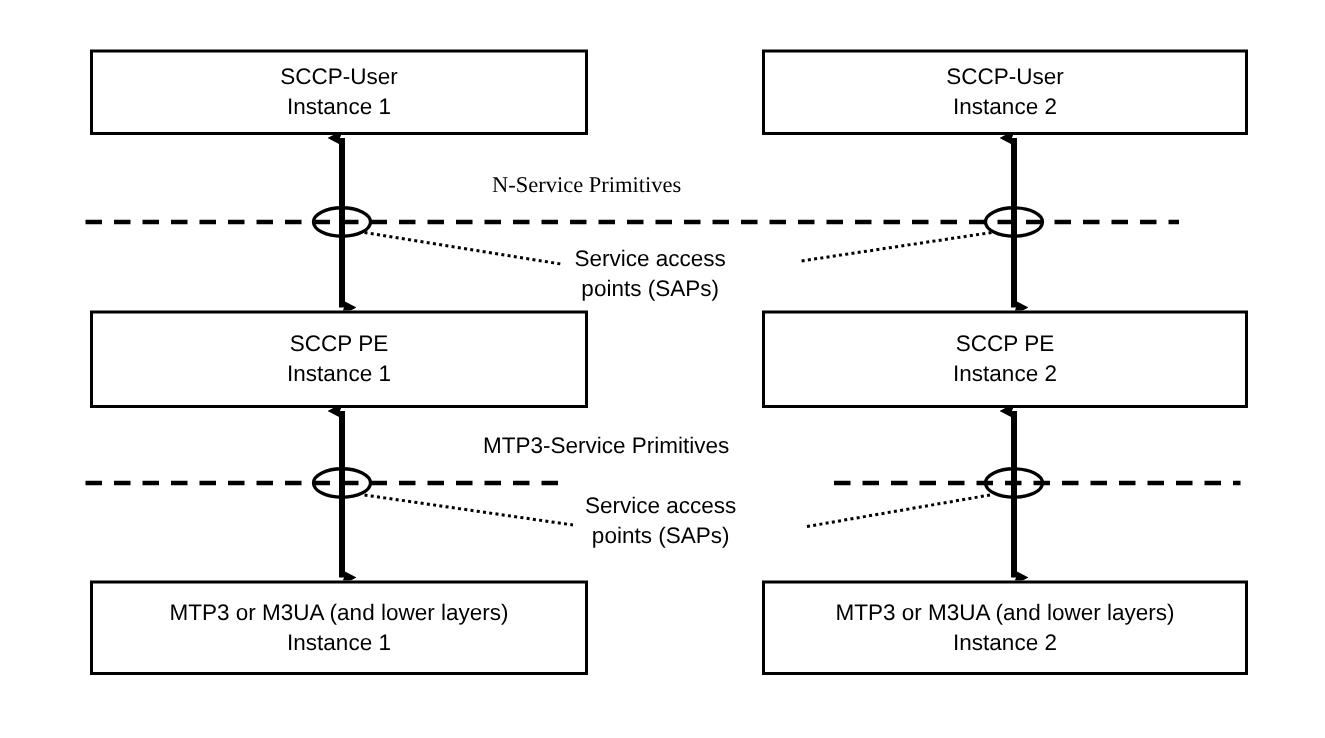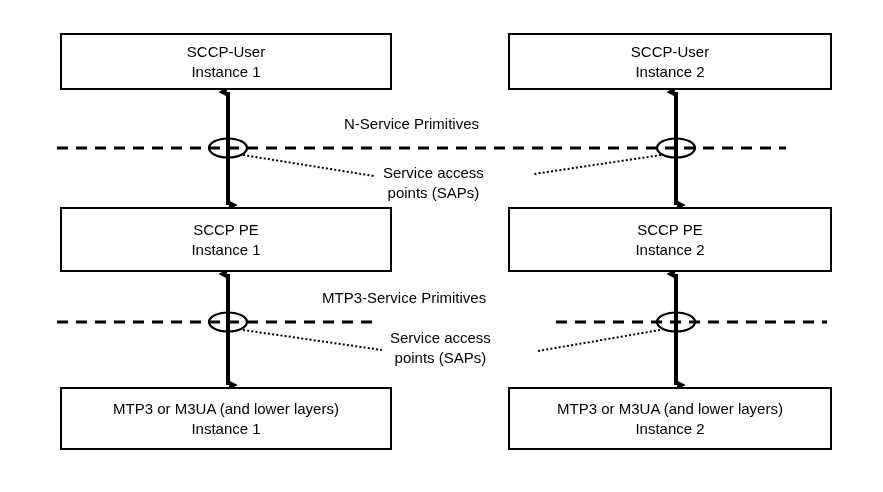--- a/index.html
+++ b/index.html
@@ -117,21 +117,21 @@
   <div class="box" style="left:60px; top:387px; width:332px; height:63px;">
     <span class="ln">MTP3 or M3UA (and lower layers)</span>
     <span class="ln">Instance 1</span>
   </div>
 
   <div class="box" style="left:508px; top:387px; width:324px; height:63px;">
     <span class="ln">MTP3 or M3UA (and lower layers)</span>
     <span class="ln">Instance 2</span>
   </div>
 
-  <div class="floating-label" style="left:344px; top:114px;">
+  <div class="floating-label" style="left:328px; top:114px;font-family:Liberation Serif, serif;">
     <span class="ln">N-Service Primitives</span>
   </div>
 
   <div class="floating-label" style="left:322px; top:288px;text-align:center;">
     <span class="ln">MTP3-Service Primitives</span>
   </div>
 
   <div class="floating-label" style="left:383px; top:163px;">
     <span class="ln">Service access</span>
     <span class="ln">points (SAPs)</span>

